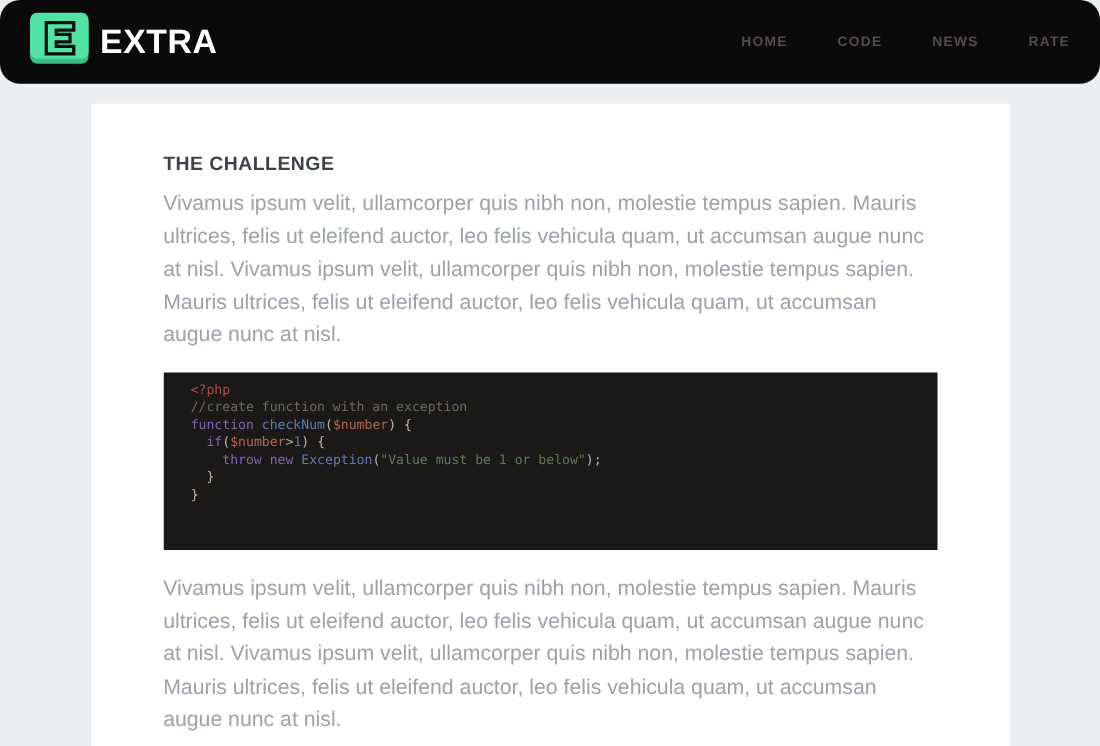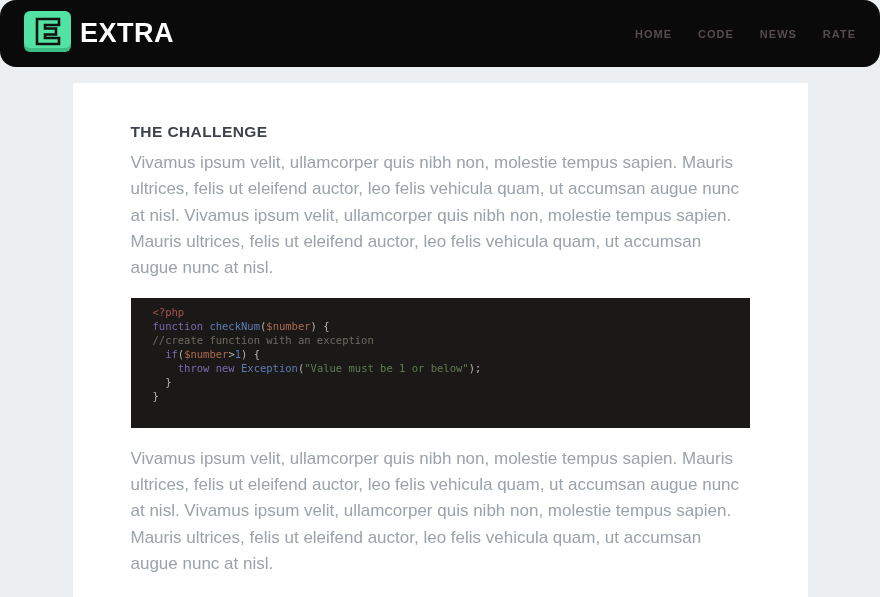--- a/index.html
+++ b/index.html
@@ -13,40 +13,40 @@
   .header {
     height:67px; background:#0a0a0a;
     display:flex; align-items:center;
     padding:0 24px;
     border-radius:16px;
   }
   .logo { display:flex; align-items:center; gap:9px; cursor:pointer; }
   .brand {
     color:#ffffff; font-weight:bold; font-size:27px; letter-spacing:0.5px;
   }
-  .nav { margin-left:auto; display:flex; gap:26px; }
+  .nav { margin-left:auto; display:flex; gap:40px; }
   .nav a {
     color:#564c4e; font-size:11px; font-weight:bold;
     letter-spacing:1px; text-decoration:none;
   }
   
   .card {
     width:735px; margin:16px auto 0; background:#ffffff;
   }
   .card-body { padding:40px 58px 0; }
   h2.section-title {
     margin:0 0 9px; font-size:15.5px; font-weight:bold;
     color:#3d434d; letter-spacing:0.4px;
   }
   p.body-text {
     margin:0; font-size:17px; line-height:1.55; color:#9ba2ab;
   }
   .codeblock {
     margin:16px 0 18px; background:#1b1918;
-    padding:8px 22px 10px;
+    padding:8px 22px 22px;
     font-family:"DejaVu Sans Mono","Liberation Mono",monospace;
     font-size:10.5px; line-height:1.33;
   }
   .codeline { white-space:pre; min-height:14px; }
   .tok-tag     { color:#a9534f; }
   .tok-comment { color:#6c6b5f; }
   .tok-keyword { color:#7b68b0; }
   .tok-fname   { color:#5d7cb1; }
   .tok-var     { color:#ae6a4f; }
   .tok-str     { color:#5e7d4f; }
@@ -110,22 +110,22 @@
 </div>
 
 <div class="card">
   <div class="card-body">
 
     <h2 class="section-title">THE CHALLENGE</h2>
     <p class="body-text">Vivamus ipsum velit, ullamcorper quis nibh non, molestie tempus sapien. Mauris ultrices, felis ut eleifend auctor, leo felis vehicula quam, ut accumsan augue nunc at nisl. Vivamus ipsum velit, ullamcorper quis nibh non, molestie tempus sapien. Mauris ultrices, felis ut eleifend auctor, leo felis vehicula quam, ut accumsan augue nunc at nisl.</p>
 
     <div class="codeblock">
         <div class="codeline"><span class="tok-tag">&lt;?php</span></div>
+        <div class="codeline"><span class="tok-comment">//create function with an exception</span></div>
         <div class="codeline"><span class="tok-keyword">function </span><span class="tok-fname">checkNum</span><span class="tok-plain">(</span><span class="tok-var">$number</span><span class="tok-plain">) {</span></div>
-        <div class="codeline"><span class="tok-comment">//create function with an exception</span></div>
         <div class="codeline"><span class="tok-plain">  </span><span class="tok-keyword">if</span><span class="tok-plain">(</span><span class="tok-var">$number</span><span class="tok-plain">&gt;</span><span class="tok-num">1</span><span class="tok-plain">) {</span></div>
         <div class="codeline"><span class="tok-plain">    </span><span class="tok-keyword">throw new </span><span class="tok-fname">Exception</span><span class="tok-plain">(</span><span class="tok-str">"Value must be 1 or below"</span><span class="tok-plain">);</span></div>
         <div class="codeline"><span class="tok-plain">  }</span></div>
         <div class="codeline"><span class="tok-plain">}</span></div>
         <div class="codeline">&nbsp;</div>
       </div>
 
     <p class="body-text">Vivamus ipsum velit, ullamcorper quis nibh non, molestie tempus sapien. Mauris ultrices, felis ut eleifend auctor, leo felis vehicula quam, ut accumsan augue nunc at nisl. Vivamus ipsum velit, ullamcorper quis nibh non, molestie tempus sapien. Mauris ultrices, felis ut eleifend auctor, leo felis vehicula quam, ut accumsan augue nunc at nisl.</p>
 
   </div>

